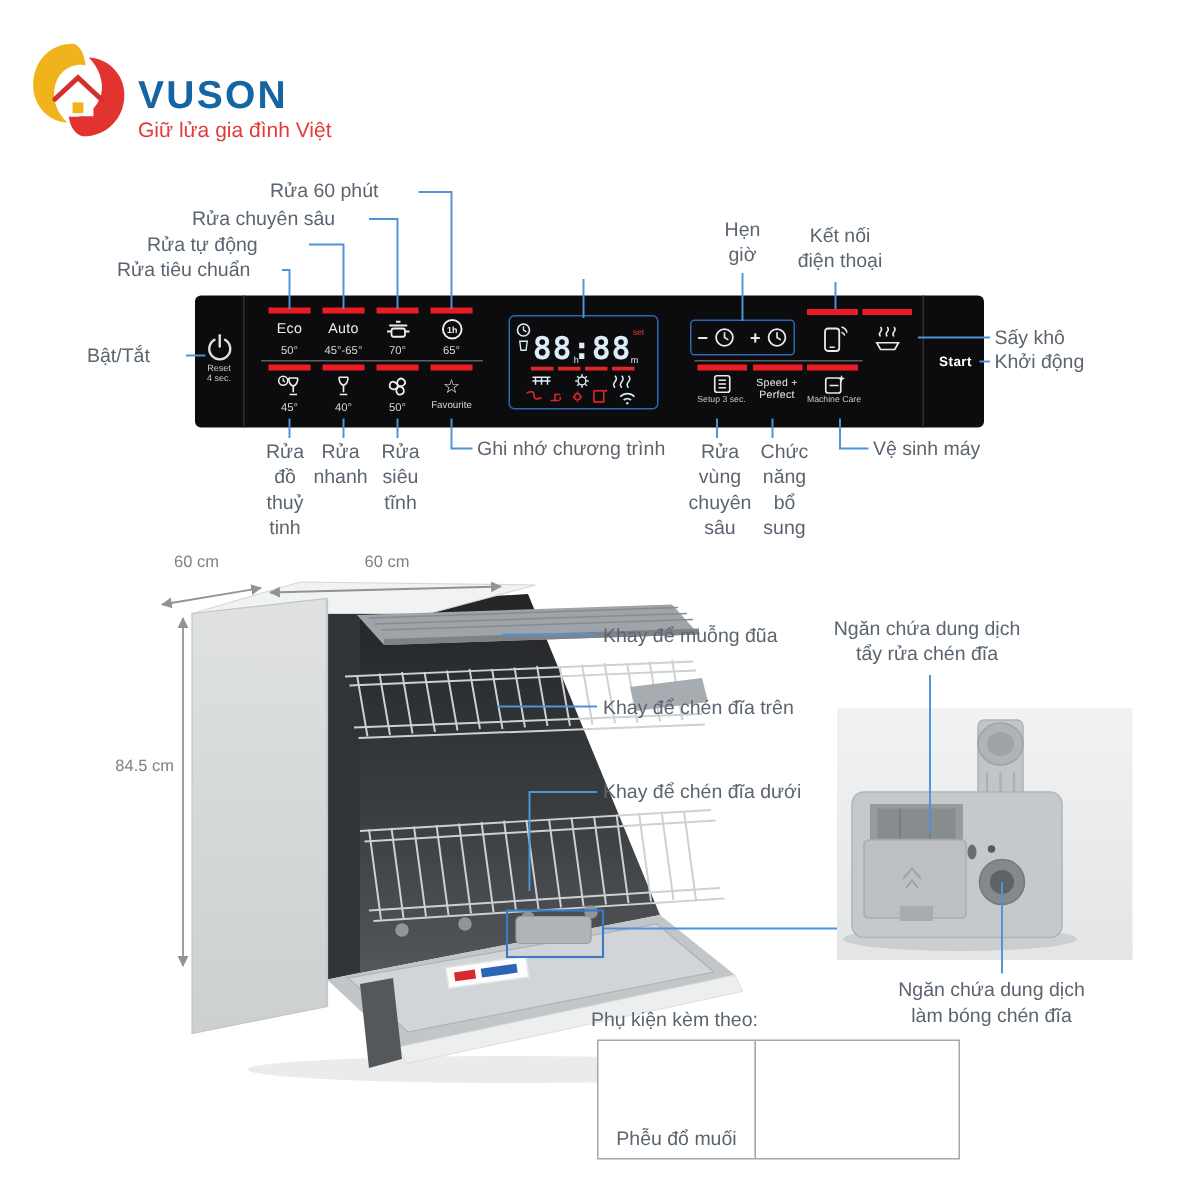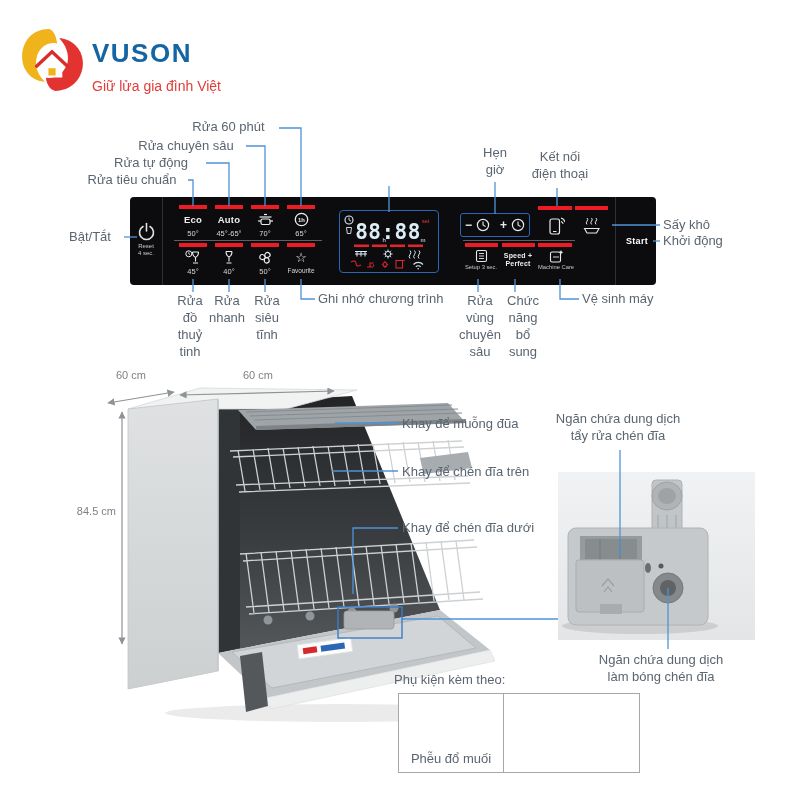--- a/index.html
+++ b/index.html
@@ -2,37 +2,37 @@
 <html><head>
 <meta charset="utf-8">
 <style>
   html,body{margin:0;padding:0;background:#fff}
   #stage{position:relative;width:800px;height:800px;background:#fff;overflow:hidden;
          font-family:"Liberation Sans","DejaVu Sans",sans-serif}
   svg{display:block}
   .abs{position:absolute}
   
   .lbl{position:absolute;color:#5b6570;font-size:13px;line-height:16.5px;white-space:nowrap;z-index:20}
-  .lbl.r{text-align:center}
+  .lbl.r{text-align:left}
   .lbl.c{text-align:center}
   .stack div{line-height:17px}
   .dim{position:absolute;color:#7d8286;font-size:11px;white-space:nowrap;z-index:20}
   
   #logo{position:absolute;left:18px;top:26px;z-index:20;display:flex;align-items:flex-end}
   #logoText{margin-left:6px;padding-top:12px}
   #brand{color:#1565a3;font-size:26px;font-weight:800;letter-spacing:1.5px;line-height:26px}
-  #tagline{color:#e23c39;font-size:14px;margin-top:12px}
+  #tagline{color:#e23c39;font-size:14px;margin-top:2px}
   
   #panel{position:absolute;left:130px;top:197px;width:526px;height:88px;background:#0c0c0e;
          border-radius:4px;z-index:10}
   .rbar{width:28px;height:4px;background:#ed1c24;margin:0 auto 2px auto}
   .rbar2{position:absolute;height:4px;background:#ed1c24}
   .pcell{position:absolute;width:36px;text-align:center}
   .picon{height:17px;display:flex;align-items:center;justify-content:center;color:#eceeef}
-  .ptxt{font-size:9.5px;font-weight:bold;color:#eceeef;letter-spacing:.2px}
+  .ptxt{font-size:9.5px;font-weight:normal;color:#eceeef;letter-spacing:.2px}
   .ptemp{font-size:7.5px;color:#d3d6d8;margin-top:1px}
   .ptemp.small{font-size:6.5px}
   .hdiv{position:absolute;background:#5c6063;height:1px}
   .vdiv{position:absolute;background:#303033;width:1px;top:0;height:88px}
   #power{position:absolute;left:0;top:25px;width:32px;text-align:center;color:#dfe2e3}
   #resetTxt{font-size:6px;color:#c6c9cb;line-height:7px;margin-top:2px}
   #display{position:absolute;left:209px;top:13px;width:100px;height:63px;border:1.5px solid #2b66b5;
            border-radius:4px;box-sizing:border-box}
   #timer{position:absolute;left:330px;top:16px;width:70px;height:24px;border:1.5px solid #2b66b5;
          border-radius:3px;box-sizing:border-box;display:flex;align-items:center;justify-content:center;

